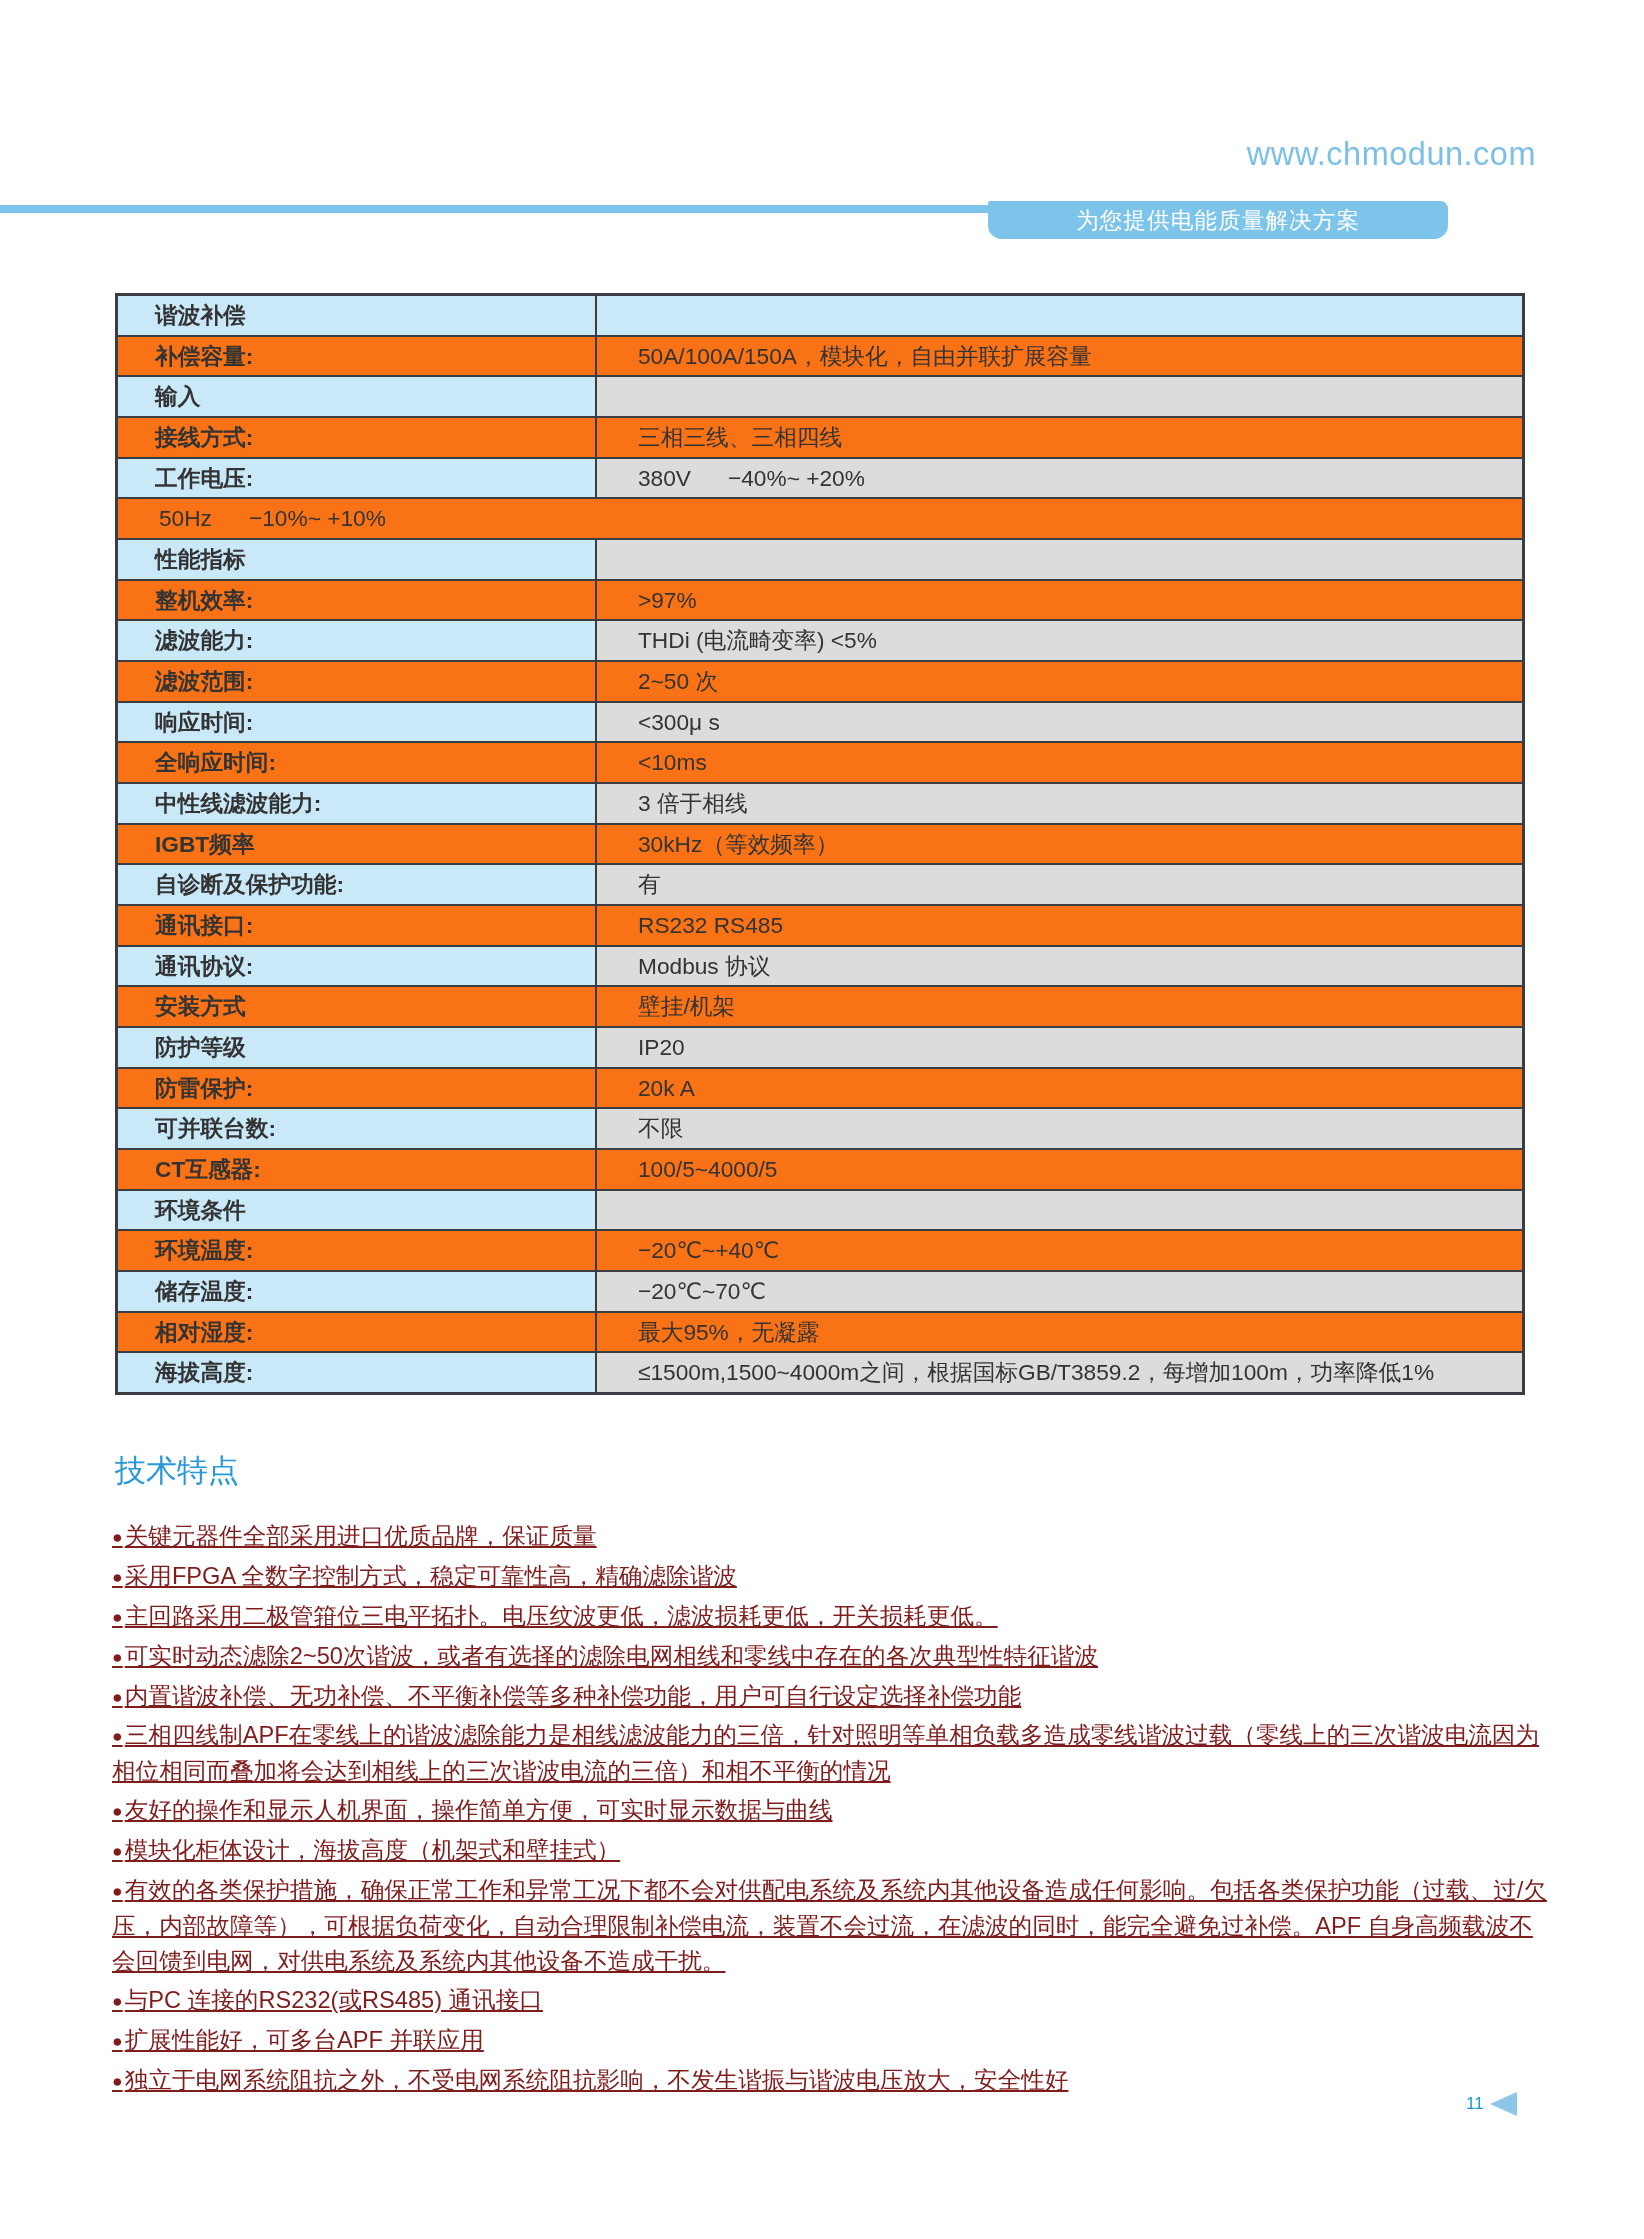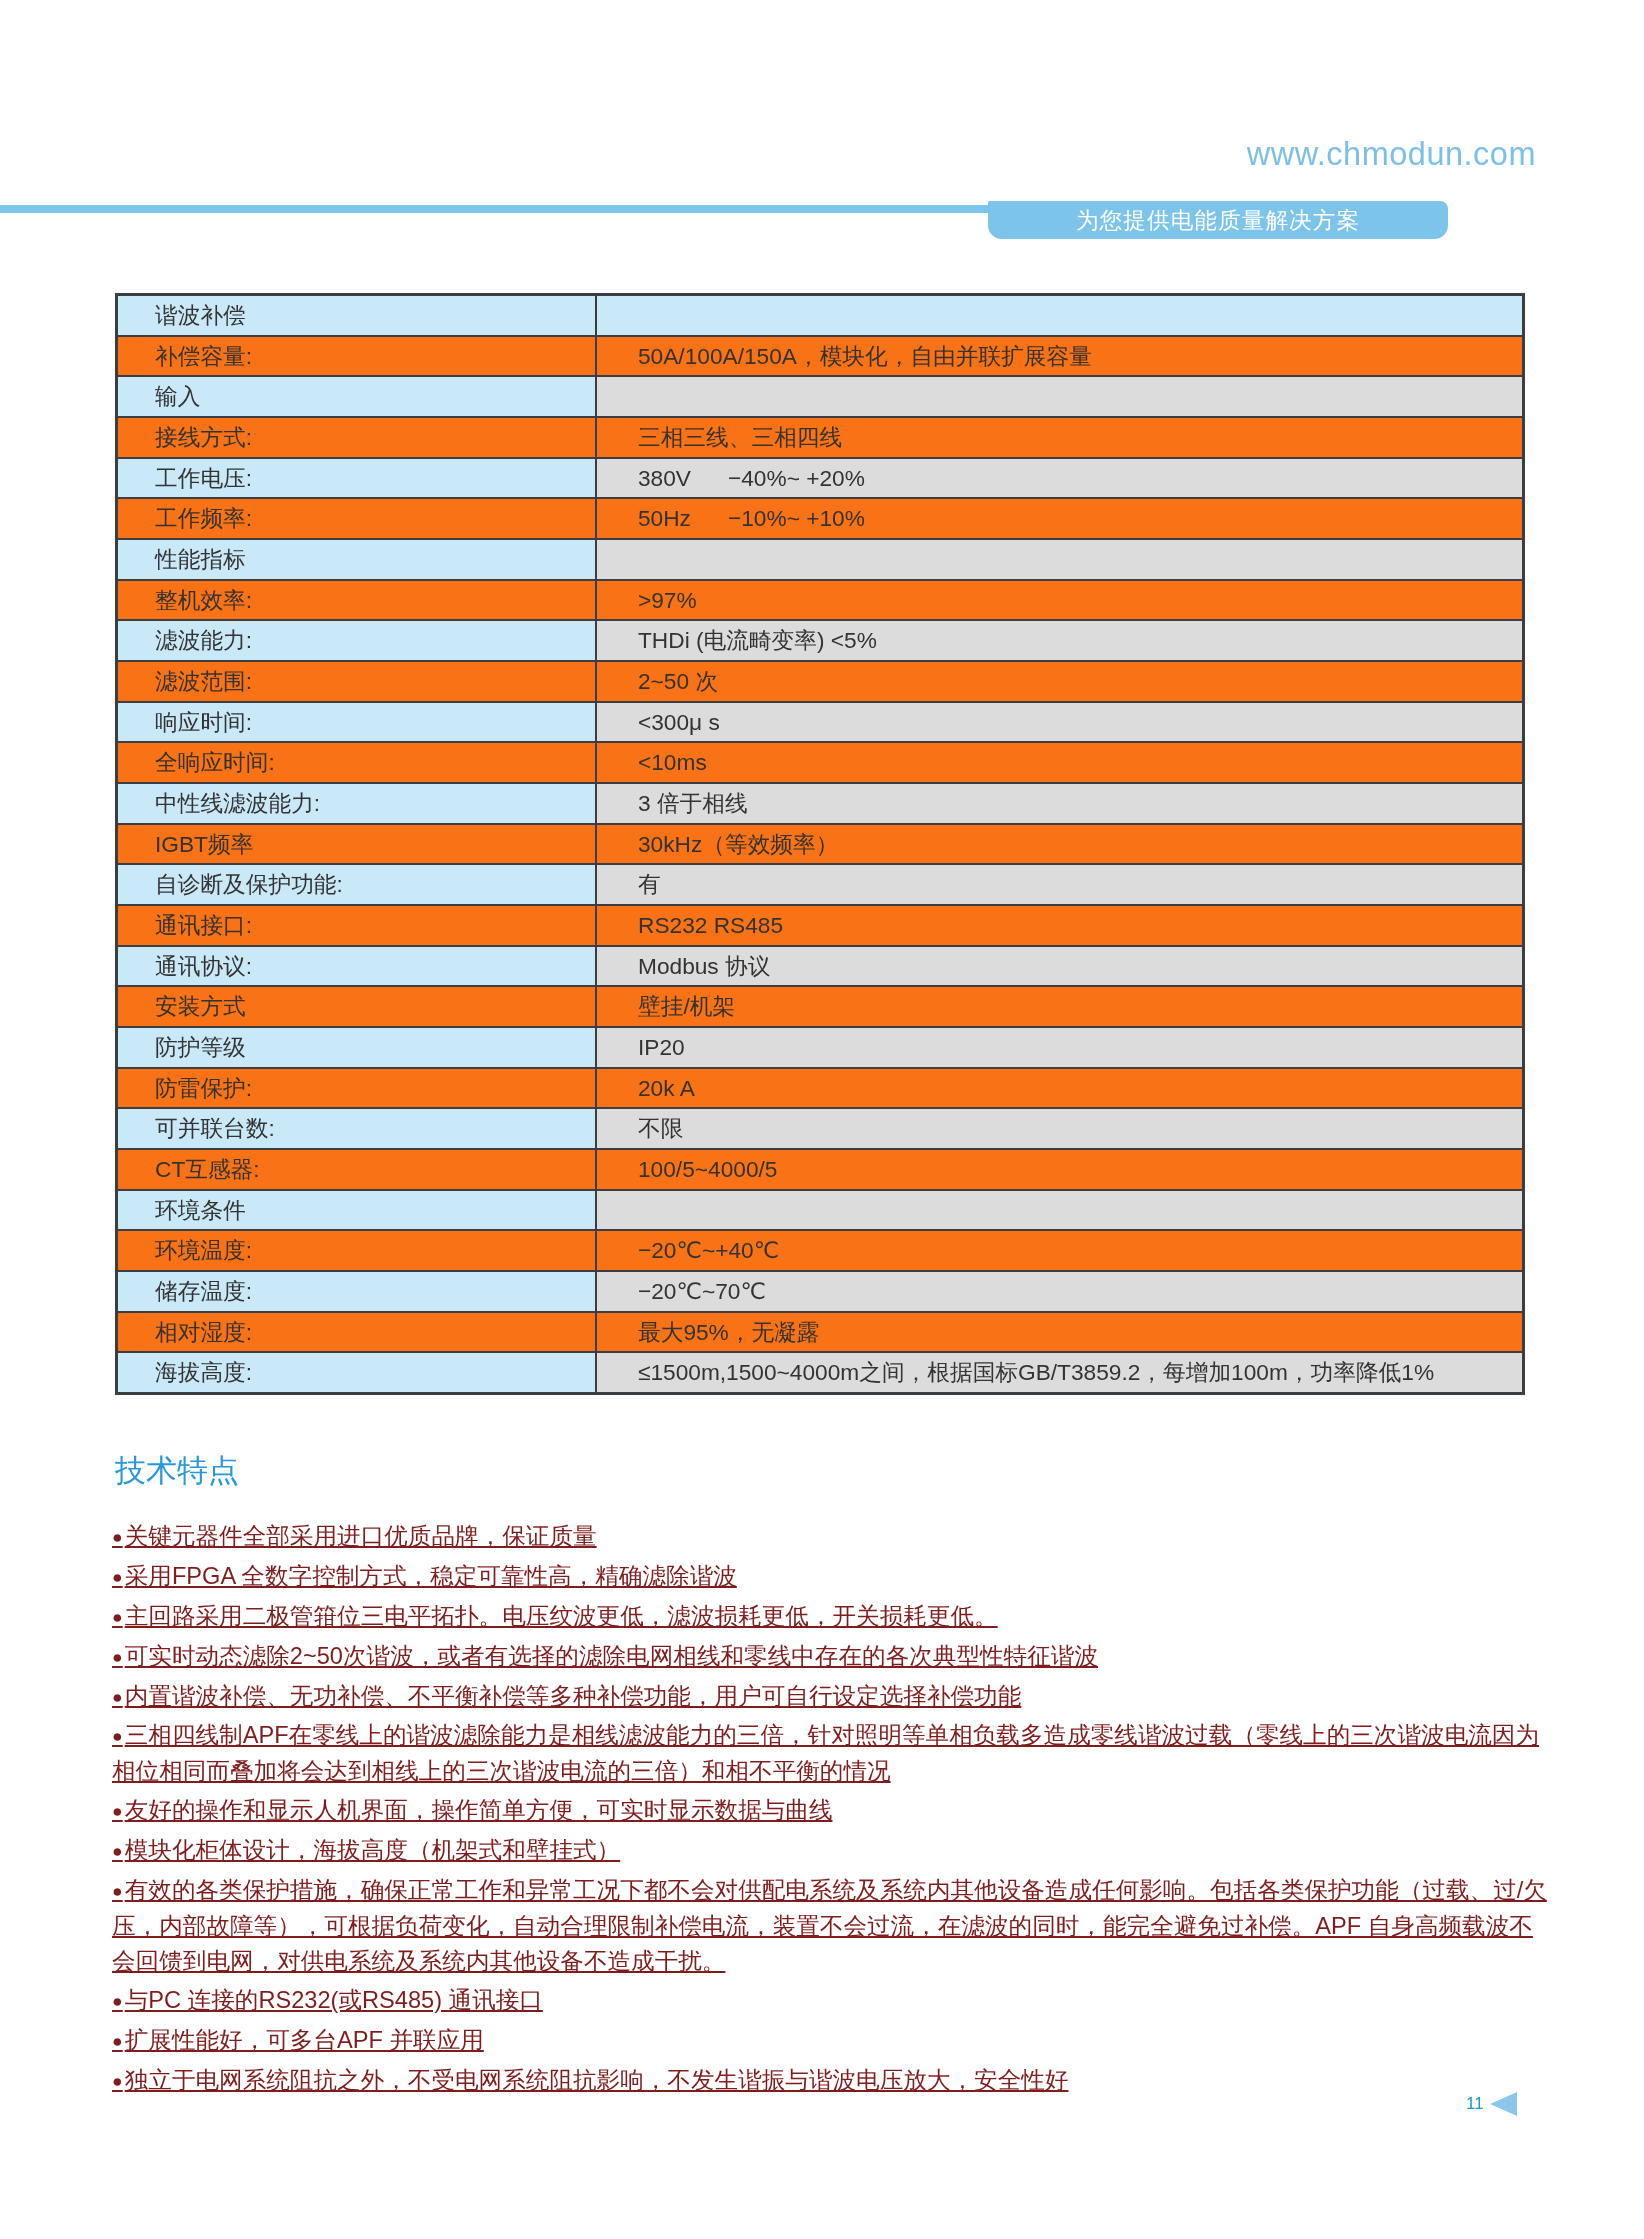--- a/index.html
+++ b/index.html
@@ -23,21 +23,21 @@
   }
   
   .spec-table{
     position:absolute;left:115px;top:293px;width:1410px;height:1102px;
     box-sizing:border-box;border:3px solid #3a3e43;
     display:flex;flex-direction:column;font-size:22.7px;color:#333;
   }
   .trow{flex:1;display:flex;border-top:2px solid #3a3e43;min-height:0;}
   .trow:first-child{border-top:none;}
   .cell{display:flex;align-items:center;box-sizing:border-box;}
-  .cell.lbl{width:479px;border-right:2px solid #3a3e43;padding-left:37px;}
+  .cell.lbl{width:479px;border-right:2px solid #3a3e43;padding-left:37px;font-weight:bold;}
   .cell.val{flex:1;padding-left:41px;white-space:nowrap;overflow:hidden;}
   .trow.plain .cell{background:#f97316;}
   .trow.header .cell.lbl,.trow.shaded .cell.lbl{background:#c9e8f8;}
   .trow.header .cell.val{background:#c9e8f8;}
   .trow.shaded .cell.val{background:#dcdcdd;}
   .val2{margin-left:37px;}
   
   .features-heading{
     position:absolute;left:115px;top:1450px;margin:0;
     font-size:31px;font-weight:400;color:#2798d8;
@@ -93,21 +93,20 @@
       </div>
     </div>
     <div class="trow shaded">
       <div class="cell lbl">工作电压:</div>
       <div class="cell val">
         <span>380V</span>
         <span class="val2">−40%~ +20%</span>
       </div>
     </div>
     <div class="trow plain">
-      <div class="cell lbl">工作频率:</div>
       <div class="cell val">
         <span>50Hz</span>
         <span class="val2">−10%~ +10%</span>
       </div>
     </div>
     <div class="trow shaded">
       <div class="cell lbl">性能指标</div>
       <div class="cell val">
         <span></span>
       </div>

